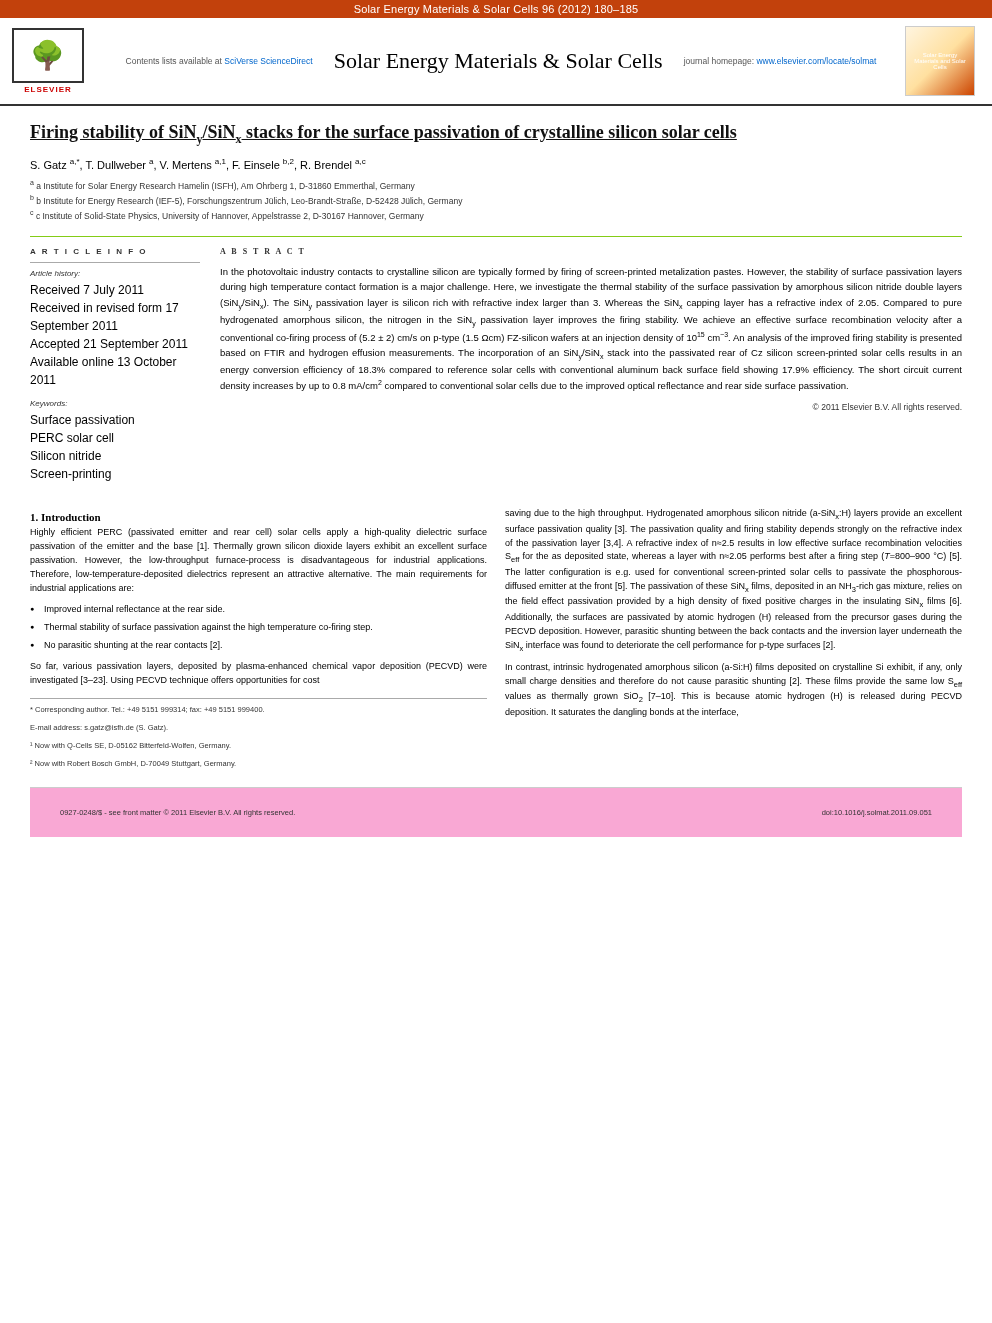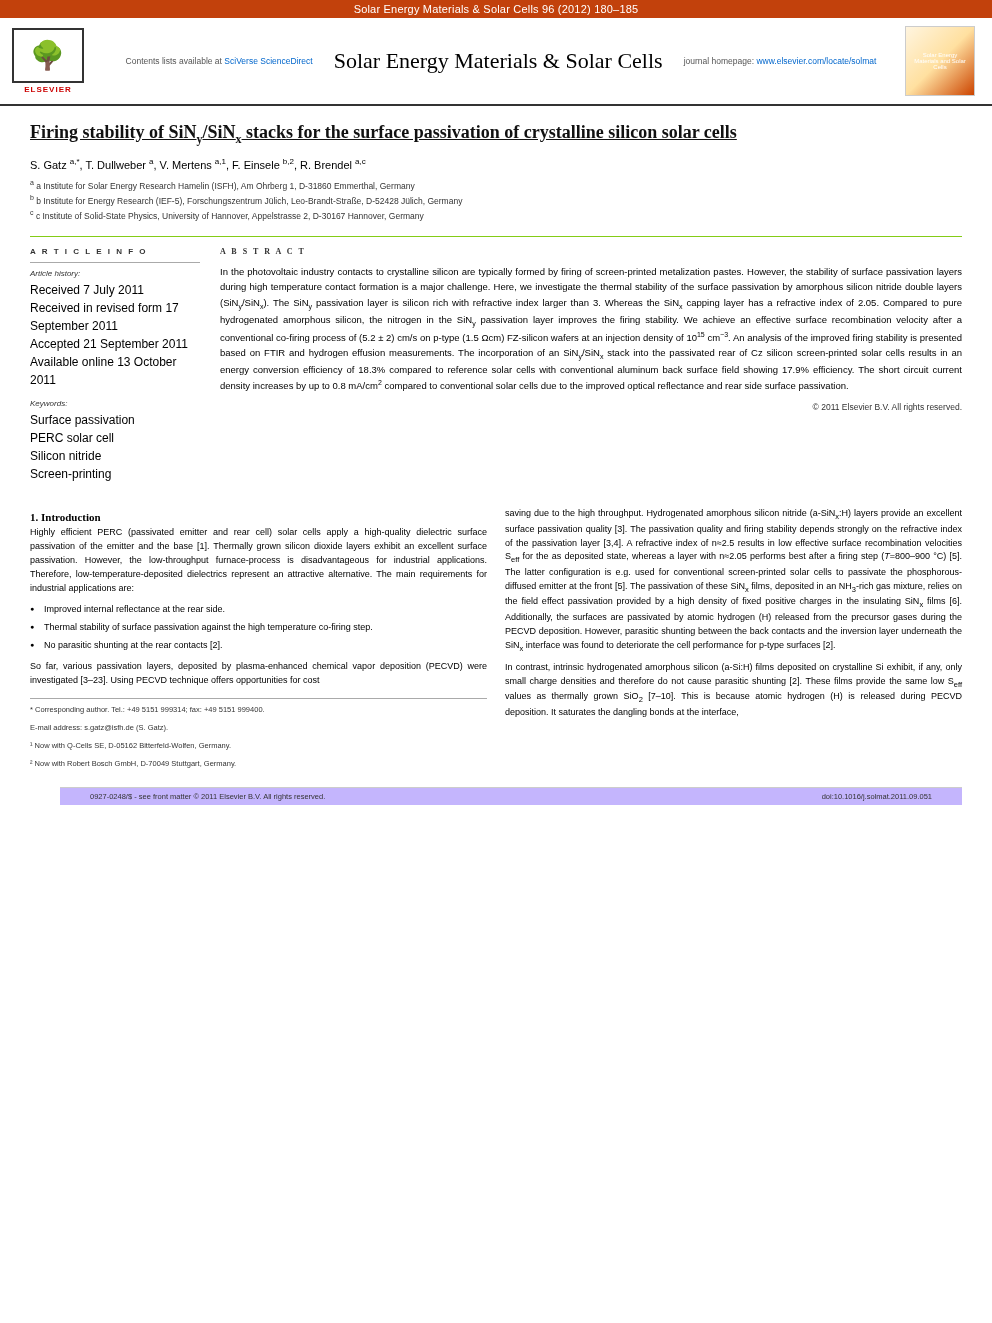--- a/index.html
+++ b/index.html
@@ -308,30 +308,29 @@
       border-top: 1px solid #aaa;
       margin-top: 10px;
       padding-top: 5px;
       font-size: 7.5px;
       font-family: Arial, sans-serif;
       color: #333;
       line-height: 1.5;
     }
 
     .footer-bottom {
-      background: #c4b5fd;
+      background: #f9a8d4;
       border-top: 1px solid #ccc;
-      padding: 4px 30px;
+      padding: 20px 30px;
       font-size: 7.5px;
       font-family: Arial, sans-serif;
       color: #333;
       display: flex;
       justify-content: space-between;
       margin-top: 10px;
-      margin-left: 30px;
     }
   </style>
 </head>
 <body>
 
 <div class="top-banner">
   <span>Solar Energy Materials &amp; Solar Cells 96 (2012) 180–185</span>
 </div>
 
 <div class="journal-header">

